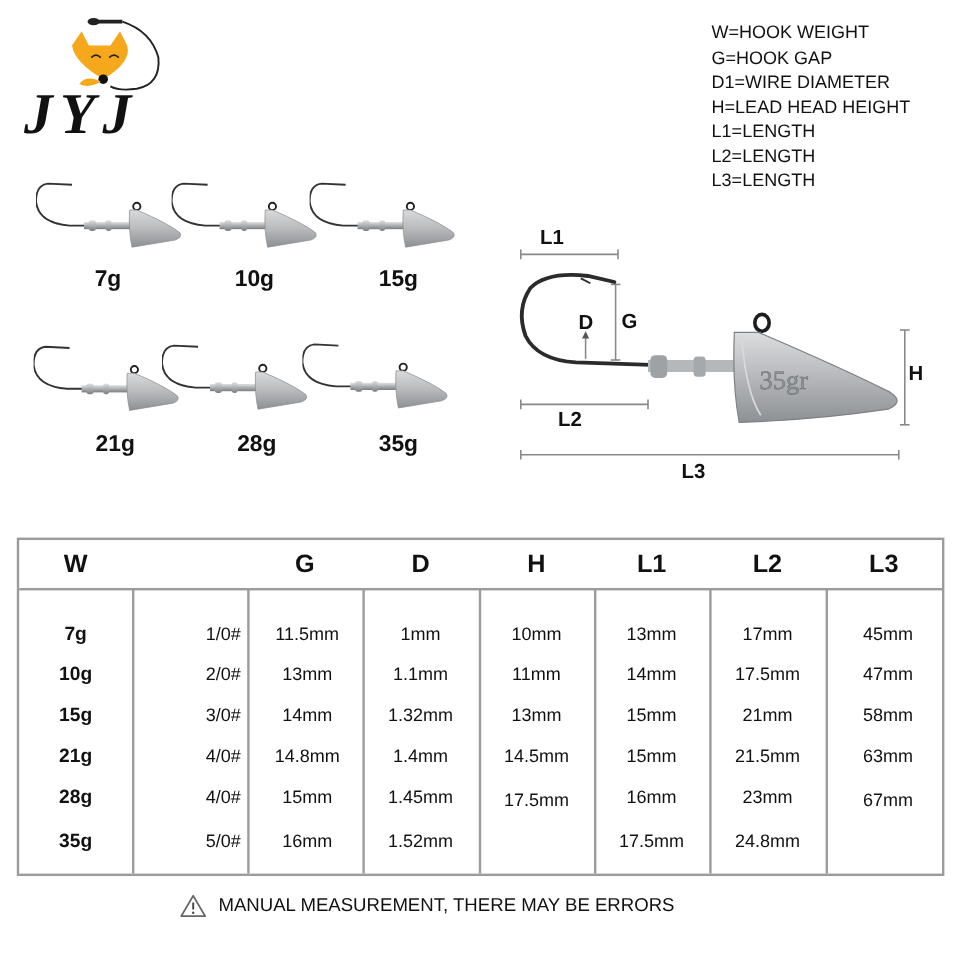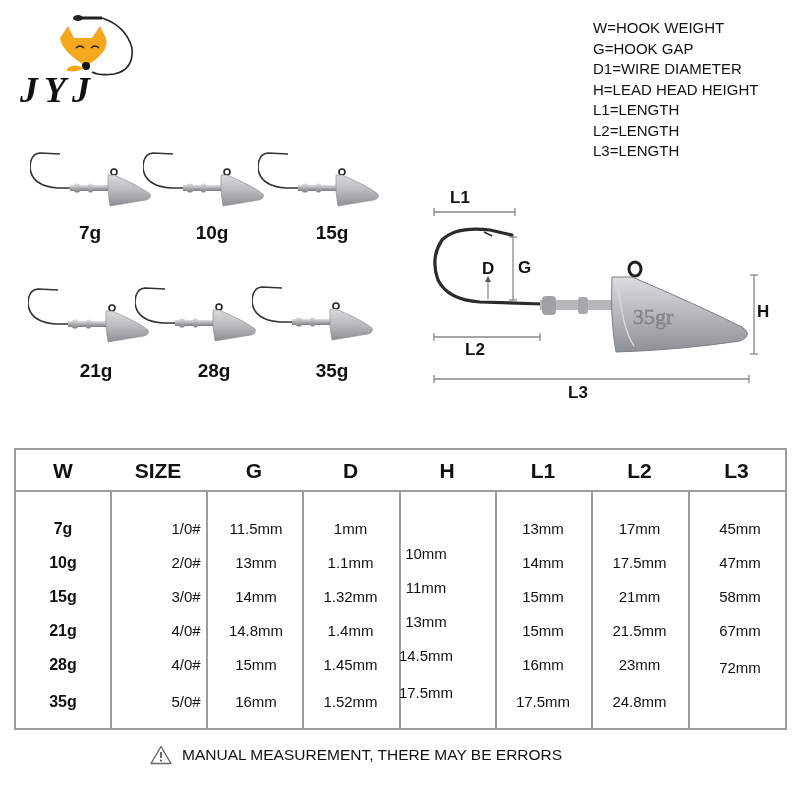--- a/index.html
+++ b/index.html
@@ -3,21 +3,21 @@
 <meta charset="utf-8">
 <style>
   html, body { margin: 0; padding: 0; background: #ffffff; }
   body { width: 800px; height: 800px; position: relative; overflow: hidden;
          font-family: "Liberation Sans", "DejaVu Sans", sans-serif; color: #111; }
   .abs { position: absolute; }
 
   
   .logo { left: 14px; top: 8px; width: 130px; height: 110px; }
   .logo-text { position: absolute; left: 6px; top: 64px; font-family: "Liberation Serif", "DejaVu Serif", serif;
-               font-style: italic; font-weight: bold; font-size: 36px; letter-spacing: 6px; color: #111; line-height: 1; }
+               font-style: italic; font-weight: bold; font-size: 48px; letter-spacing: 6px; color: #111; line-height: 1; }
 
   
   .legend { left: 593px; top: 18px; font-size: 15px; line-height: 20.5px; color: #111; }
   .legend div { white-space: nowrap; }
 
   
   .jig { position: absolute; width: 130px; height: 80px; }
   .jig-label { position: absolute; font-weight: bold; font-size: 19px; color: #111; width: 60px; text-align: center; }
 
   
@@ -189,21 +189,20 @@
   <div class="dlabel" style="left:62px; top:79px;">D</div>
   <div class="dlabel" style="left:98px; top:78px;">G</div>
   <div class="dlabel" style="left:337px; top:122px;">H</div>
   <div class="dlabel" style="left:45px; top:160px;">L2</div>
   <div class="dlabel" style="left:148px; top:203px;">L3</div>
 </div>
 
 <div class="spec-table">
   <div class="thead">
     <div class="th" style="left:0; width:94px;">W</div>
-    <div class="th" style="left:94px; width:96px;">SIZE</div>
     <div class="th" style="left:190px; width:96px;">G</div>
     <div class="th" style="left:286px; width:97px;">D</div>
     <div class="th" style="left:383px; width:96px;">H</div>
     <div class="th" style="left:479px; width:96px;">L1</div>
     <div class="th" style="left:575px; width:97px;">L2</div>
     <div class="th" style="left:672px; width:97px;">L3</div>
   </div>
 
   <div class="col-line" style="left:94px;"></div>
   <div class="col-line" style="left:190px;"></div>
@@ -242,21 +241,21 @@
 
   <div class="tcol" style="left:286px; width:97px;">
     <div class="cell">1mm</div>
     <div class="cell">1.1mm</div>
     <div class="cell">1.32mm</div>
     <div class="cell">1.4mm</div>
     <div class="cell">1.45mm</div>
     <div class="cell">1.52mm</div>
   </div>
 
-  <div class="tcol" style="left:362px; width:96px;margin-top:25px;">
+  <div class="tcol" style="left:383px; width:96px;">
     <div class="cell">10mm</div>
     <div class="cell">11mm</div>
     <div class="cell">13mm</div>
     <div class="cell">14.5mm</div>
     <div class="cell">17.5mm</div>
   </div>
 
   <div class="tcol" style="left:479px; width:96px;">
     <div class="cell">13mm</div>
     <div class="cell">14mm</div>
@@ -272,22 +271,22 @@
     <div class="cell">21mm</div>
     <div class="cell">21.5mm</div>
     <div class="cell">23mm</div>
     <div class="cell">24.8mm</div>
   </div>
 
   <div class="tcol" style="left:672px; width:104px;">
     <div class="cell">45mm</div>
     <div class="cell">47mm</div>
     <div class="cell">58mm</div>
+    <div class="cell">63mm</div>
     <div class="cell">67mm</div>
-    <div class="cell">72mm</div>
   </div>
 </div>
 
 <div class="abs disclaimer">
   <svg class="warn" viewBox="0 0 22 20">
     <path d="M11 1.5 L21 18.5 L1 18.5 Z" fill="none" stroke="#666" stroke-width="1.4" stroke-linejoin="round"></path>
     <line x1="11" y1="7" x2="11" y2="13" stroke="#444" stroke-width="1.6"></line>
     <circle cx="11" cy="15.6" r="1" fill="#444"></circle>
   </svg>
   <span>MANUAL MEASUREMENT, THERE MAY BE ERRORS</span>

